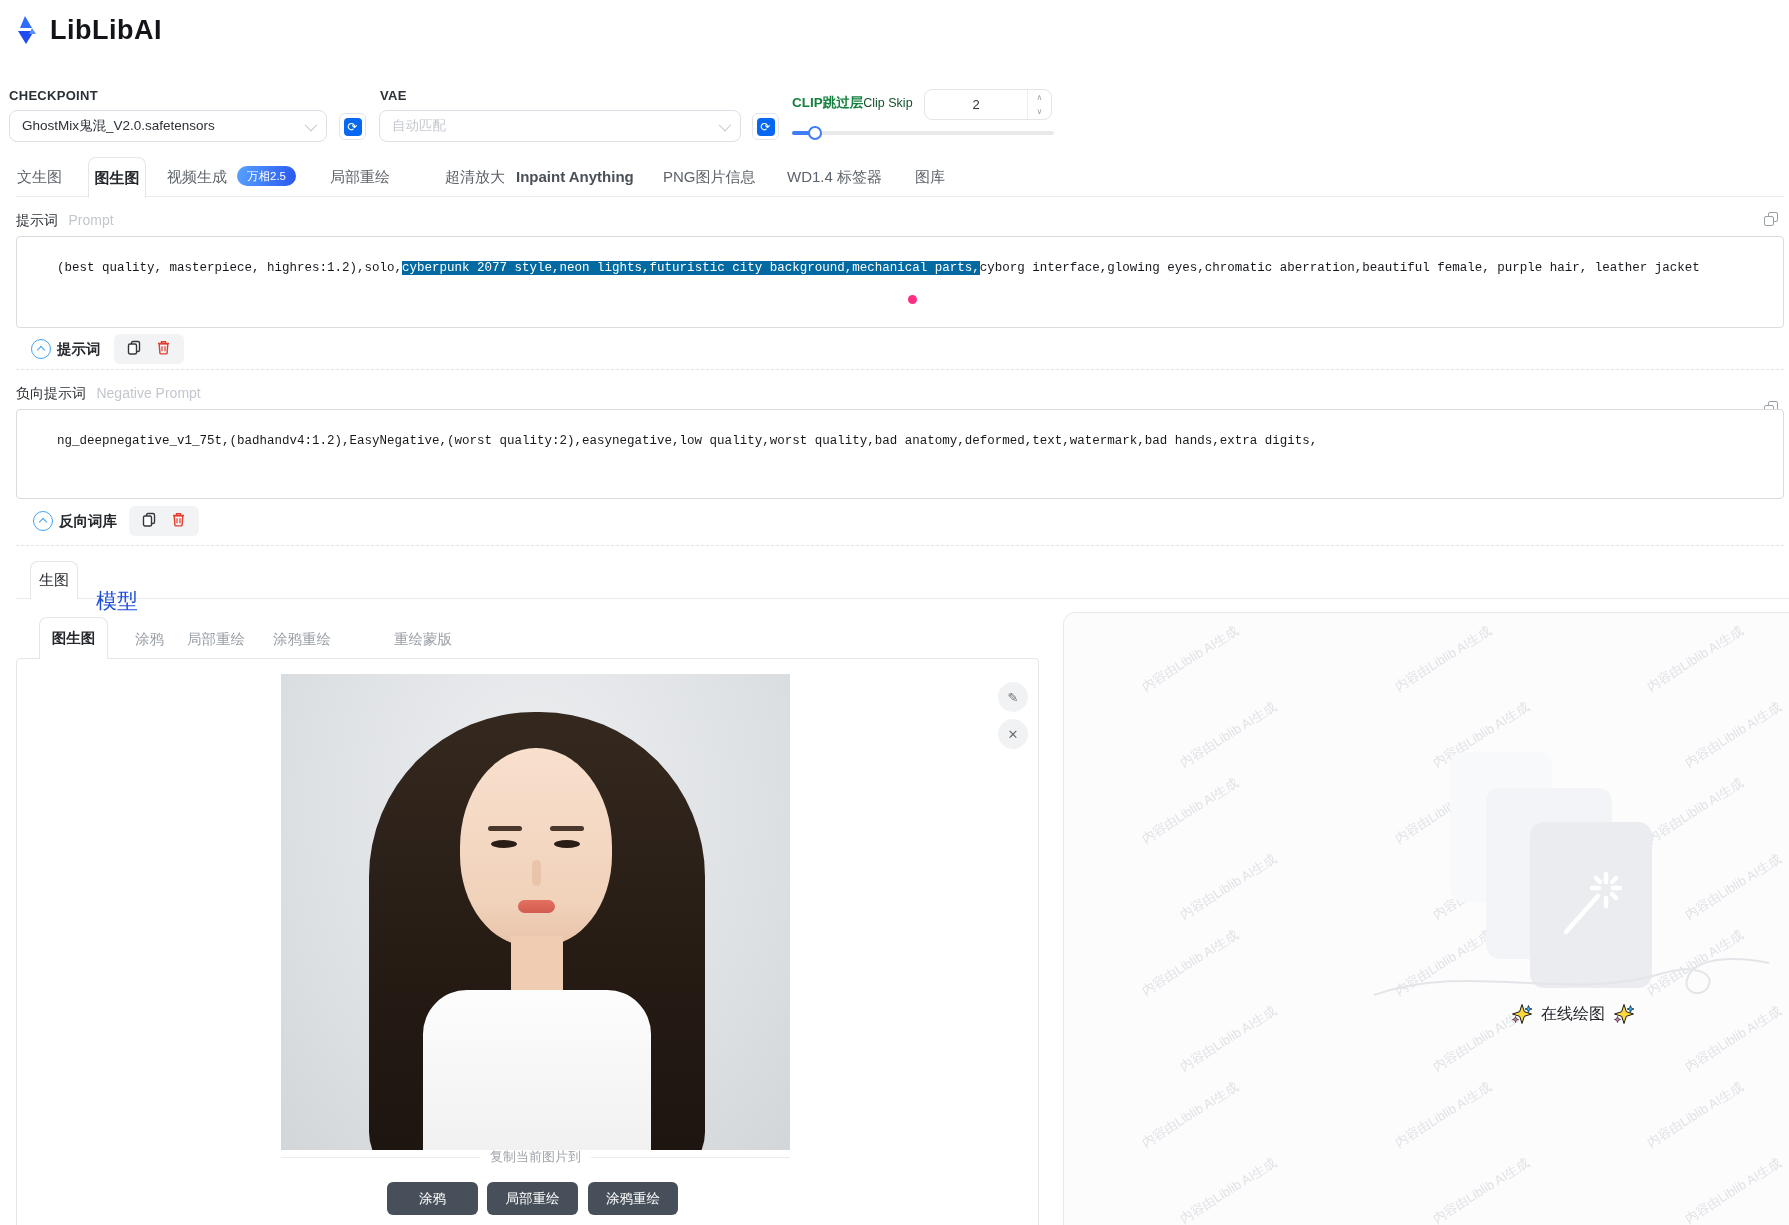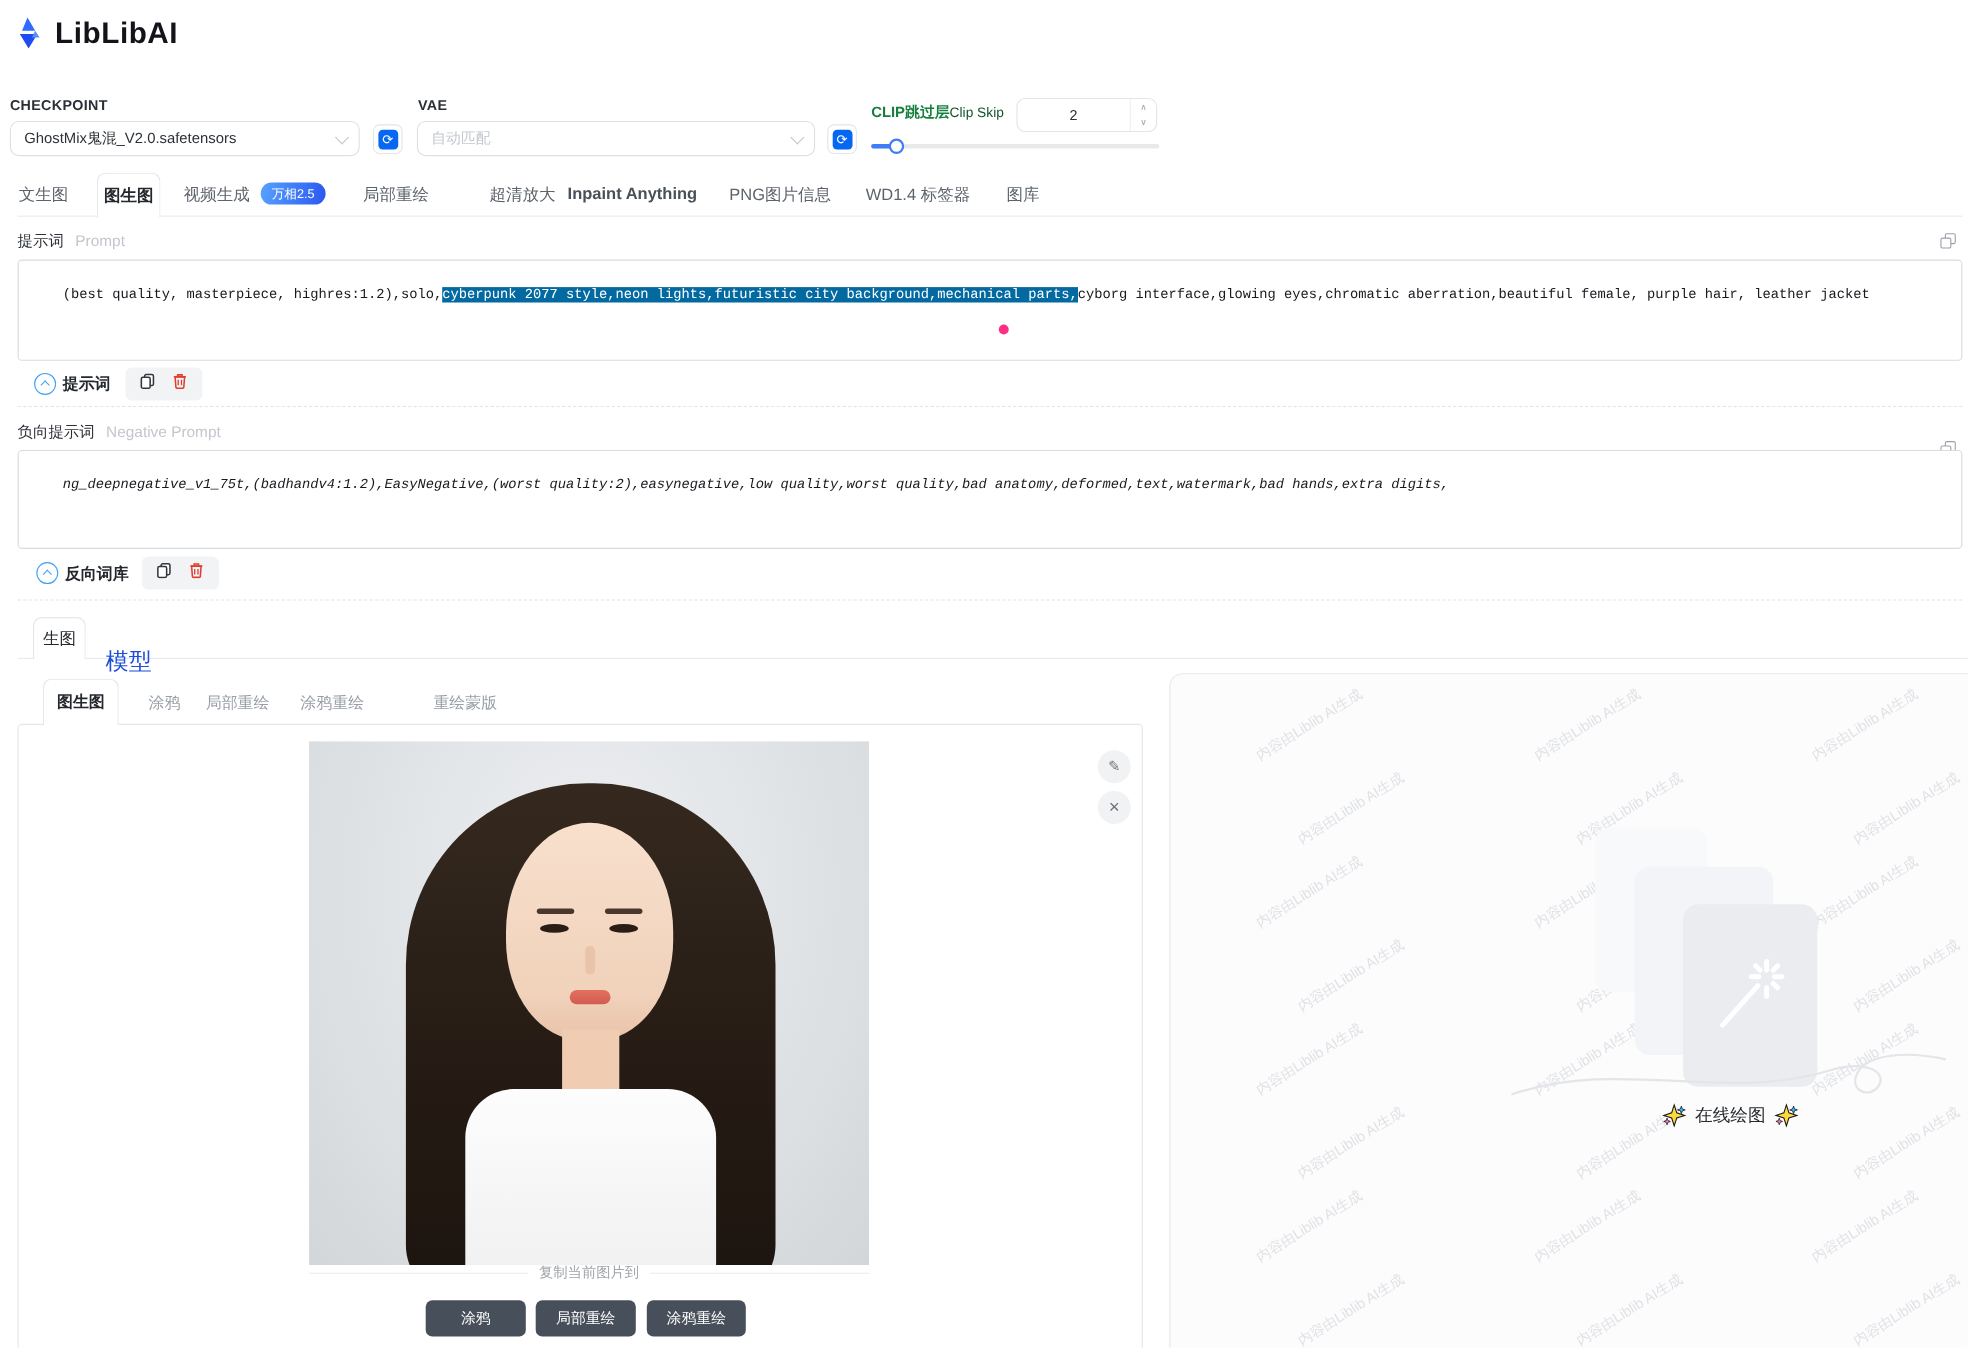--- a/index.html
+++ b/index.html
@@ -222,21 +222,21 @@
 
   <div class="abs" style="left:16px; top:384px;">
     <span class="sec-label-cn">负向提示词</span>
     <span class="sec-label-en" style="margin-left:6px;">Negative Prompt</span>
   </div>
   <div class="abs lib-icon" style="left:1764px; top:385px;">
       <i></i>
       <i></i>
     </div>
 
-  <div class="abs ta" style="left:16px; top:409px; width:1768px; height:90px;font-style:italic;">
+  <div class="abs ta" style="left:16px; top:409px; width:1768px; height:90px;">
     <span>ng_deepnegative_v1_75t,(badhandv4:1.2),EasyNegative,(worst quality:2),easynegative,low quality,worst quality,bad anatomy,deformed,text,watermark,bad hands,extra digits,</span>
   </div>
 
   <div class="abs" style="left:33px; top:511px; display:flex; align-items:center; gap:6px;">
     <span class="collapse-circle">
         <i></i>
       </span>
     <span class="collapse-label">反向词库</span>
   </div>
   <div class="abs pill" style="left:129px; top:506px;">

